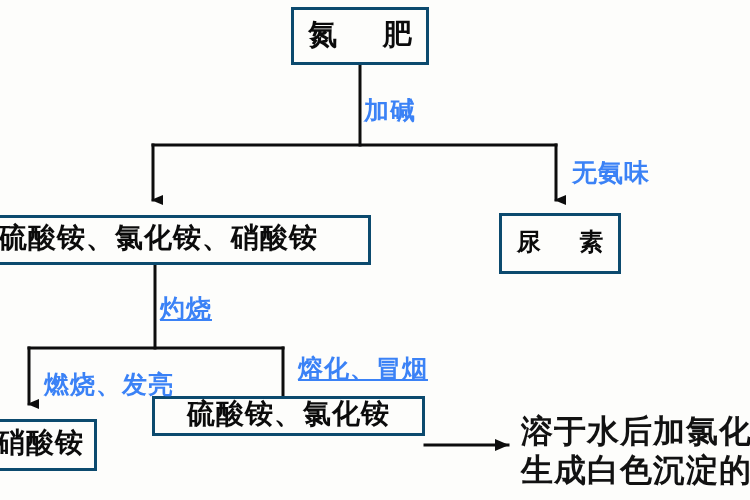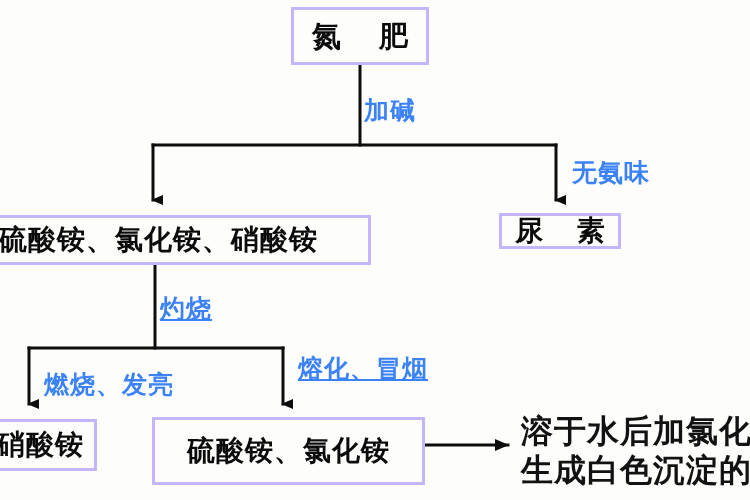--- a/index.html
+++ b/index.html
@@ -21,30 +21,31 @@
     position: absolute;
     left: 0;
     top: 0;
     width: 750px;
     height: 500px;
     pointer-events: none;
   }
   .node {
     position: absolute;
     box-sizing: border-box;
-    border: 3px solid #c4b5fd;
+    border: 3px solid #0c4a6e;
     background: #fdfdfb;
     display: flex;
     align-items: center;
     justify-content: center;
     color: #0b0b0b;
     font-weight: 700;
     letter-spacing: 1px;
     white-space: nowrap;
     z-index: 3;
+    font-family: Liberation Mono, monospace;
   }
   .node-text {
     display: block;
     line-height: 1;
   }
   .edge-label {
     position: absolute;
     font-weight: 700;
     color: #3b82f6;
     white-space: nowrap;
@@ -64,26 +65,26 @@
     display: block;
     line-height: 1.22;
   }
 
   
   #node-root        { left: 291px; top: 7px;   width: 138px; height: 58px;  font-size: 29px; }
   #node-root .node-text { letter-spacing: 14px; text-indent: 14px; }
 
   #node-ammonium-group { left: -14px; top: 215px; width: 385px; height: 50px; font-size: 28px; justify-content: flex-start; padding-left: 10px; }
 
-  #node-urea        { left: 499px; top: 213px; width: 122px; height: 36px; font-size: 28px; }
+  #node-urea        { left: 499px; top: 213px; width: 122px; height: 61px; font-size: 24px; }
   #node-urea .node-text { letter-spacing: 12px; text-indent: 12px; }
 
   #node-nh4no3      { left: -16px; top: 419px; width: 113px; height: 52px; font-size: 28px; justify-content: flex-start; padding-left: 10px; }
 
-  #node-sulfate-chloride { left: 152px; top: 417px; width: 273px; height: 68px; font-size: 28px; }
+  #node-sulfate-chloride { left: 152px; top: 396px; width: 273px; height: 40px; font-size: 28px; }
 
   
   #label-add-alkali   { left: 364px; top: 98px;  font-size: 25px; }
   #label-has-ammonia  { left: 168px; top: 160px; font-size: 25px; }
   #label-no-ammonia   { left: 572px; top: 160px; font-size: 25px; }
   #label-ignite       { left: 160px; top: 296px; font-size: 25px; text-decoration: underline; }
   #label-burns-bright { left: 44px;  top: 372px; font-size: 25px; }
   #label-melts-smoke  { left: 298px; top: 356px; font-size: 25px; text-decoration: underline; }
   #text-white-precipitate { left: 521px; top: 412px; font-size: 32px; }
 </style>

